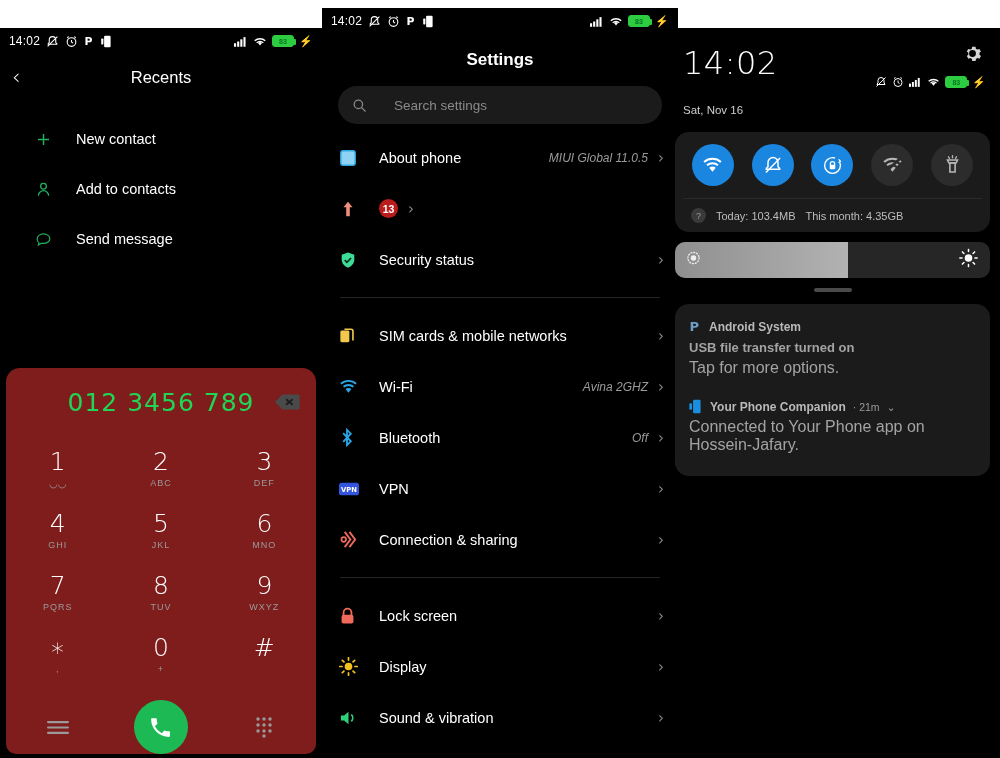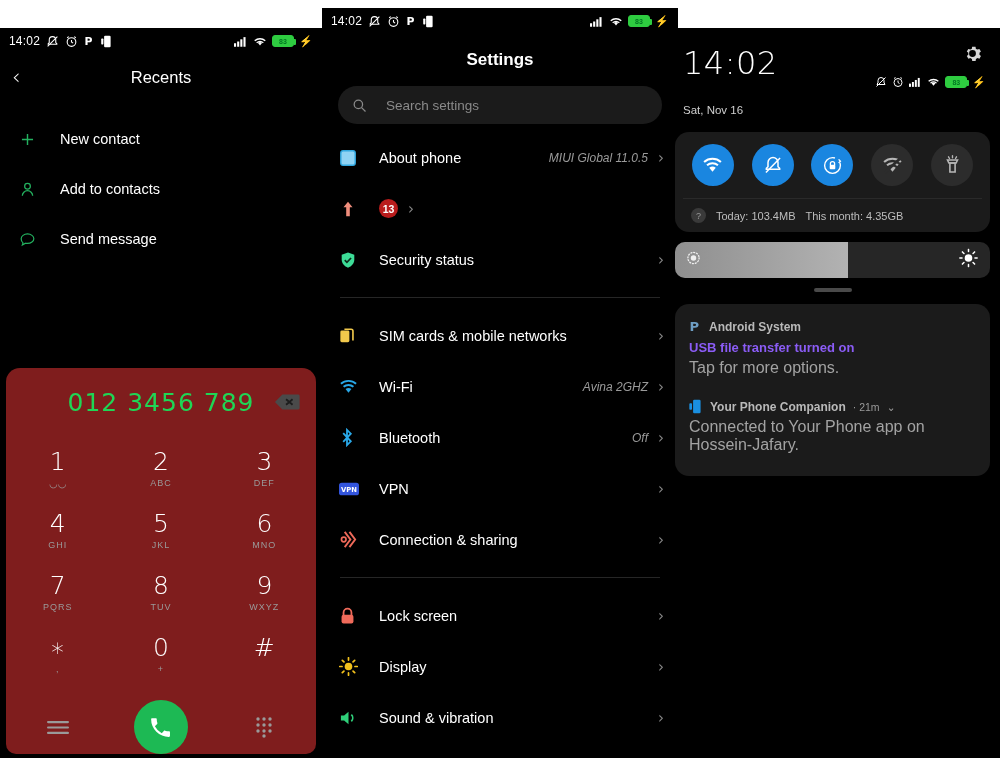--- a/index.html
+++ b/index.html
@@ -42,21 +42,21 @@
     justify-content: center;
   }
   .back-chevron {
     position: absolute; left: 12px; top: 50%; transform: translateY(-50%);
     color: #fff; font-size: 21px; font-weight: 300; cursor: pointer;
     font-family: "DejaVu Sans", sans-serif;
   }
   .recents-title { color: #fff; font-size: 16.5px; font-weight: 500; }
   .rec-list { margin-top: 14px; }
   .rec-item {
-    display: flex; align-items: center; height: 50px; padding-left: 18px;
+    display: flex; align-items: center; height: 50px; padding-left: 34px;
     color: #fff; font-size: 14.5px;
   }
   .rec-ic { width: 38px; display: flex; align-items: center; justify-content: flex-start;
             color: #23b15f; }
   .rec-label { margin-left: 4px; }
 
   
   .dialsheet {
     position: absolute; left: 6px; right: 6px; bottom: 4px; top: 340px;
     background: #7f1d1d; border-radius: 14px 14px 10px 10px;
@@ -95,21 +95,21 @@
   
   #midPanel { left: 322px; top: 8px; width: 356px; height: 750px; }
   .settings-title {
     text-align: center; color: #fff; font-size: 17px; font-weight: 600;
     padding: 16px 0 12px;
   }
   .searchbar {
     margin: 4px 16px 0; height: 38px; background: #1b1b1b; border-radius: 19px;
     display: flex; align-items: center; padding: 0 14px; cursor: text;
   }
-  .searchbar .ph { color: #8a8a8a; font-size: 13.5px; margin-left: 19px; }
+  .searchbar .ph { color: #8a8a8a; font-size: 13.5px; margin-left: 27px; }
   .sgroup { padding: 8px 0; }
   .sep { height: 1px; background: #262626; margin: 4px 18px; }
   .srow {
     display: flex; align-items: center; height: 51px; padding: 0 14px 0 17px;
     cursor: pointer;
   }
   .srow .sic { width: 40px; display: flex; align-items: center; }
   .srow .slabel { color: #fff; font-size: 14.5px; flex: 1; }
   .srow .sval { color: #9b9b9b; font-size: 12px; margin-right: 10px; font-style: italic; }
   .srow .chev { color: #8a8a8a; font-size: 15px; font-family: "DejaVu Sans", sans-serif; }
@@ -161,21 +161,21 @@
   .bright .rsun { position: absolute; right: 12px; top: 50%; transform: translateY(-50%); }
   .handle {
     width: 38px; height: 4px; border-radius: 2px; background: #4a4a4a;
     margin: 10px auto 0; cursor: pointer;
   }
   .notif-card { margin: 12px 10px 0; background: #1b1b1b; border-radius: 14px; padding: 12px 14px 14px; }
   .notif { padding: 4px 0 8px; cursor: pointer; }
   .notif-head { display: flex; align-items: center; gap: 7px; }
   .notif-app { color: #b9b9b9; font-size: 12px; font-weight: bold; }
   .notif-time { color: #9a9a9a; font-size: 10.5px; }
-  .notif-title { color: #8b5cf6; font-size: 13px; font-weight: bold; margin-top: 6px; }
+  .notif-title { color: #a3a3a3; font-size: 13px; font-weight: bold; margin-top: 6px; }
   .notif-text { color: #a3a3a3; font-size: 16px; margin-top: 4px; }
   .notif + .notif { margin-top: 10px; }
 </style>
 </head>
 <body>
 
 <div id="stage">
 
   <div class="panel" id="leftPanel">
 

